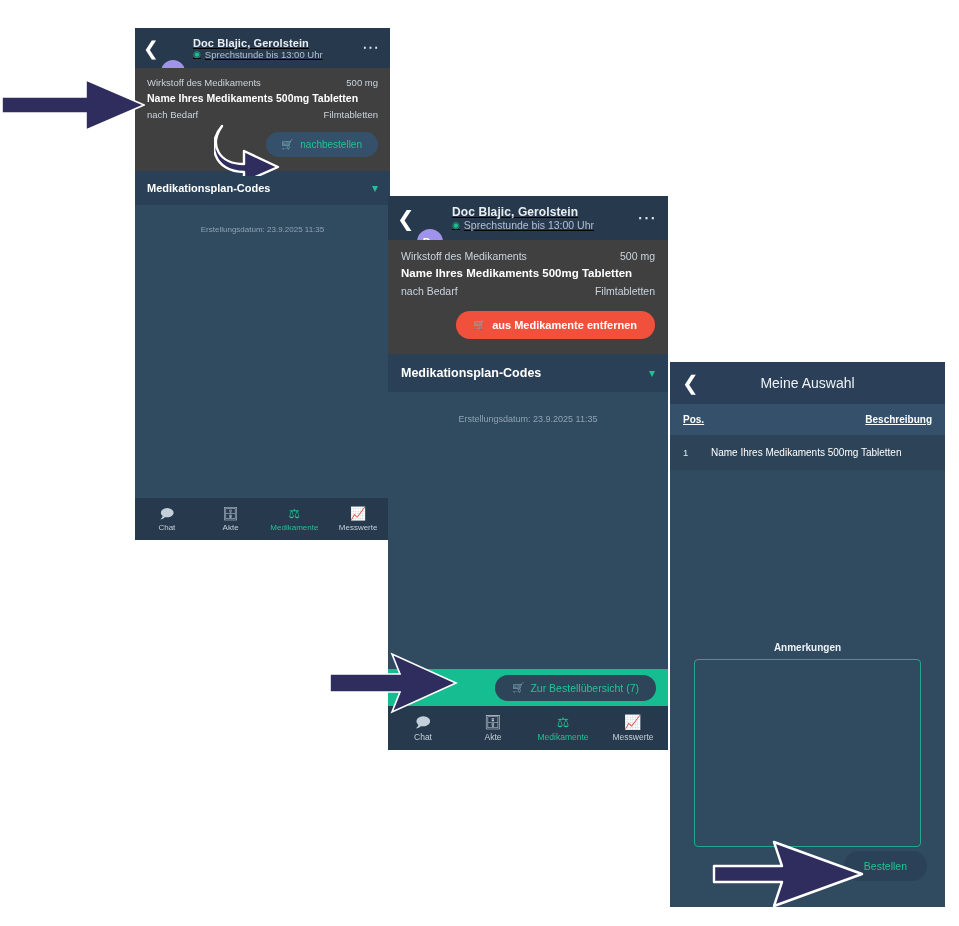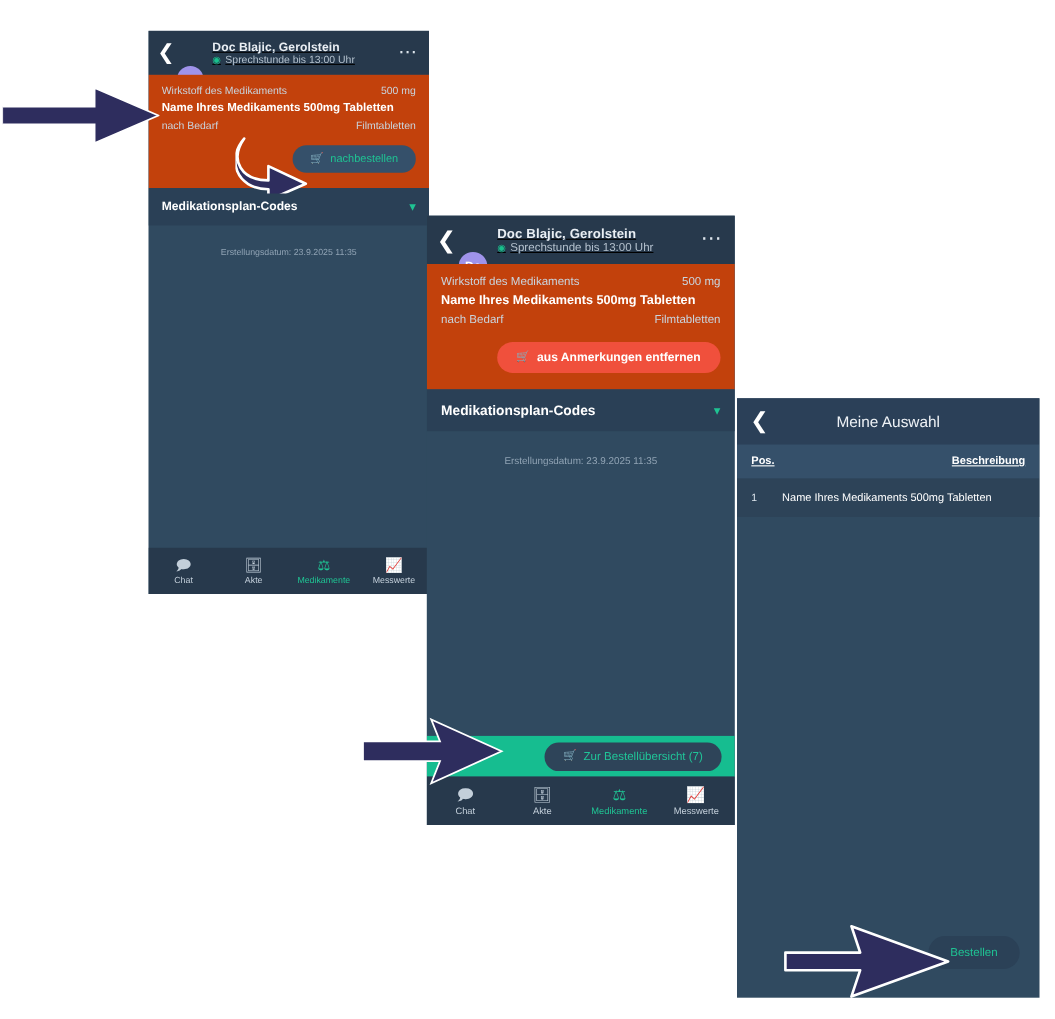--- a/index.html
+++ b/index.html
@@ -62,21 +62,21 @@
   .p2 .hdr-title { font-size: 12px; }
   .hdr-sub { color: #b3c0cd; display: flex; align-items: center; gap: 4px; white-space: nowrap; }
   .p1 .hdr-sub { font-size: 9.5px; }
   .p2 .hdr-sub { font-size: 10.5px; }
   .wifi-ic { color: #18c08c; font-size: 9px; line-height: 1; }
   .dots { color: #dde5ec; letter-spacing: 1px; flex: none; line-height: 0.4; }
   .p1 .dots { font-size: 17px; }
   .p2 .dots { font-size: 19px; }
 
   
-  .med-card { background: #c2410c; flex: none; }
+  .med-card { background: #404040; flex: none; }
   .p1 .med-card { padding: 9px 12px 14px 12px; }
   .p2 .med-card { padding: 10px 13px 15px 13px; }
 
   .row-line { display: flex; justify-content: space-between; align-items: baseline; }
   .lbl-sm { color: #c9d4de; }
   .p1 .lbl-sm { font-size: 9.5px; }
   .p2 .lbl-sm { font-size: 10.5px; }
   .med-name { color: #ffffff; font-weight: 700; }
   .p1 .med-name { font-size: 10.5px; margin: 4px 0 5px 0; }
   .p2 .med-name { font-size: 11.5px; margin: 5px 0 6px 0; }
@@ -334,21 +334,21 @@
         <span class="lbl-sm">500 mg</span>
       </div>
       <div class="med-name">Name Ihres Medikaments 500mg Tabletten</div>
       <div class="row-line">
         <span class="lbl-sm">nach Bedarf</span>
         <span class="lbl-sm">Filmtabletten</span>
       </div>
       <div class="btn-row">
         <button class="pill pill-danger">
           <span class="cart-ic">🛒</span>
-          <span>aus Anmerkungen entfernen</span>
+          <span>aus Medikamente entfernen</span>
         </button>
       </div>
     </div>
 
     <div class="sec-head">
       <span class="sec-title">Medikationsplan-Codes</span>
       <span class="chev-dn">▾</span>
     </div>
     <div class="created">Erstellungsdatum: 23.9.2025 11:35</div>
 
@@ -392,20 +392,24 @@
       <span>Beschreibung</span>
     </div>
 
     <div class="tbl-row">
       <span class="pos">1</span>
       <span class="desc">Name Ihres Medikaments 500mg Tabletten</span>
     </div>
 
     <div class="spacer"></div>
 
+    <div class="notes-wrap">
+      <div class="notes-lbl">Anmerkungen</div>
+      <textarea class="notes-box" placeholder="" style=""></textarea>
+    </div>
 
     <div class="order-btn-row">
       <button class="pill-order">Bestellen</button>
     </div>
   </div>
 
   <svg class="arrow arrow-a" viewBox="0 0 143 54">
     <path d="M0 19 L84 19 L84 2 L142 27 L84 52 L84 35 L0 35 Z" fill="#2e2d5e" stroke="#ffffff" stroke-width="1.6"></path>
   </svg>
 

